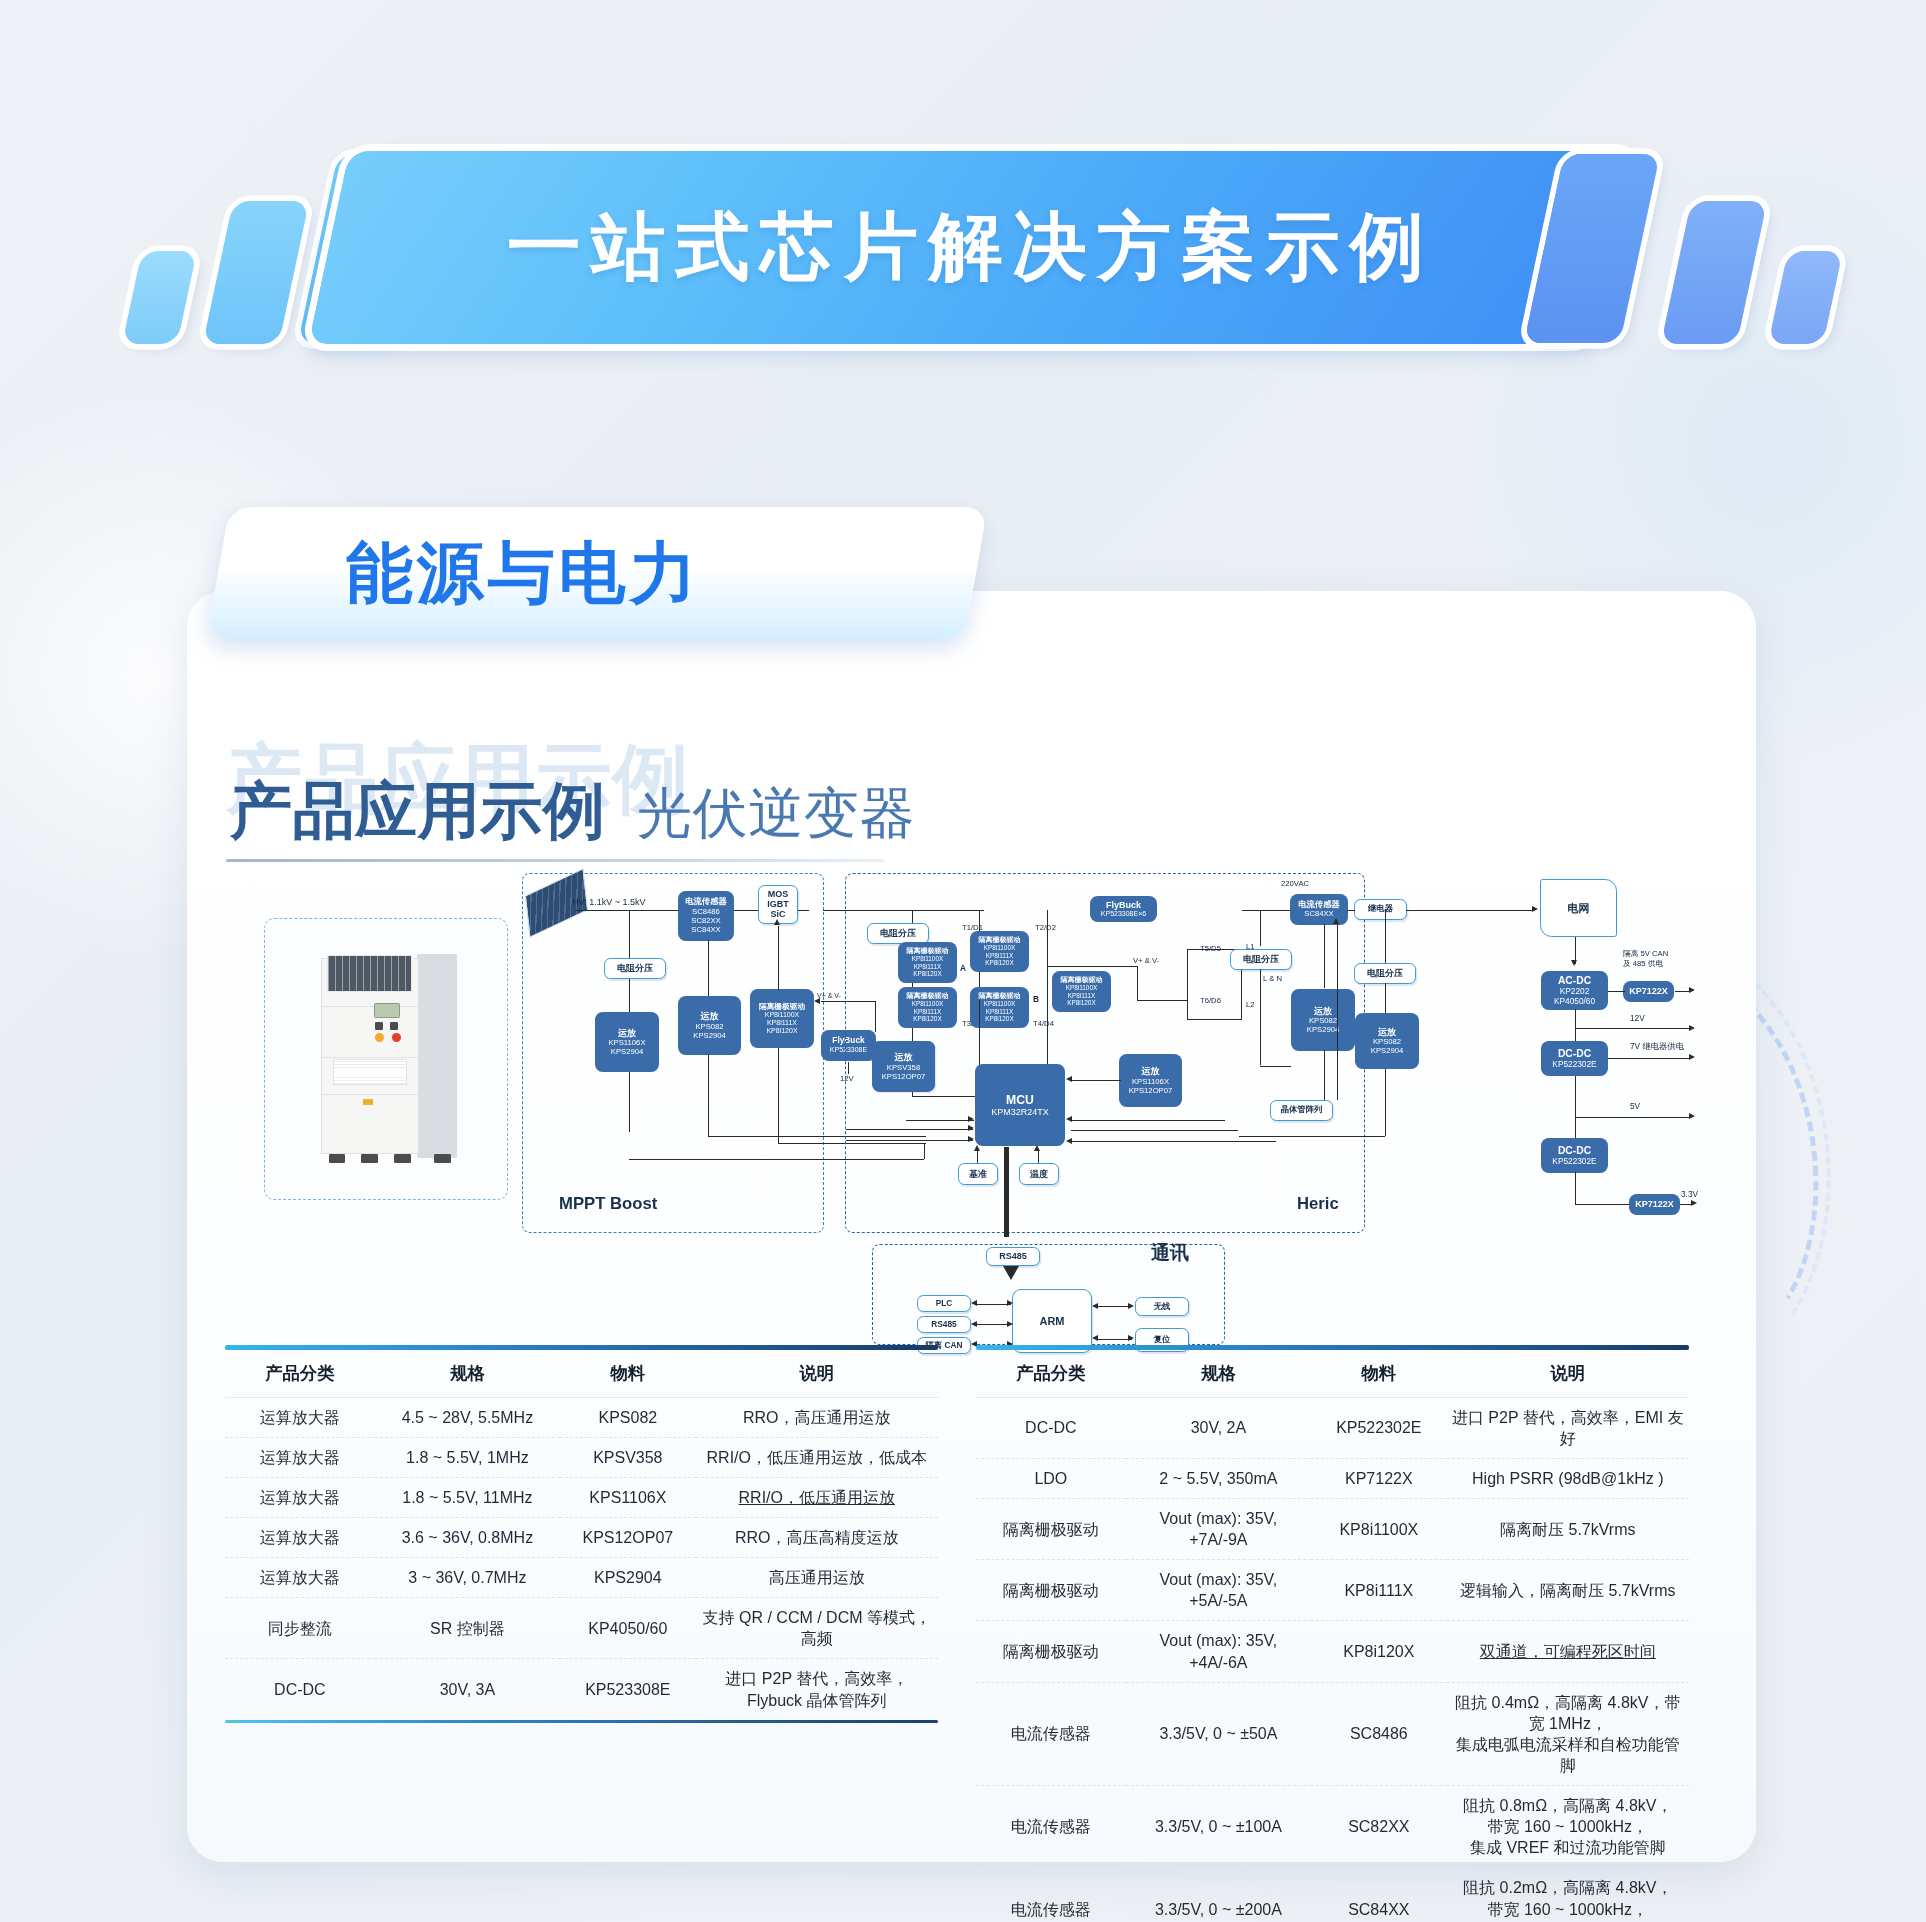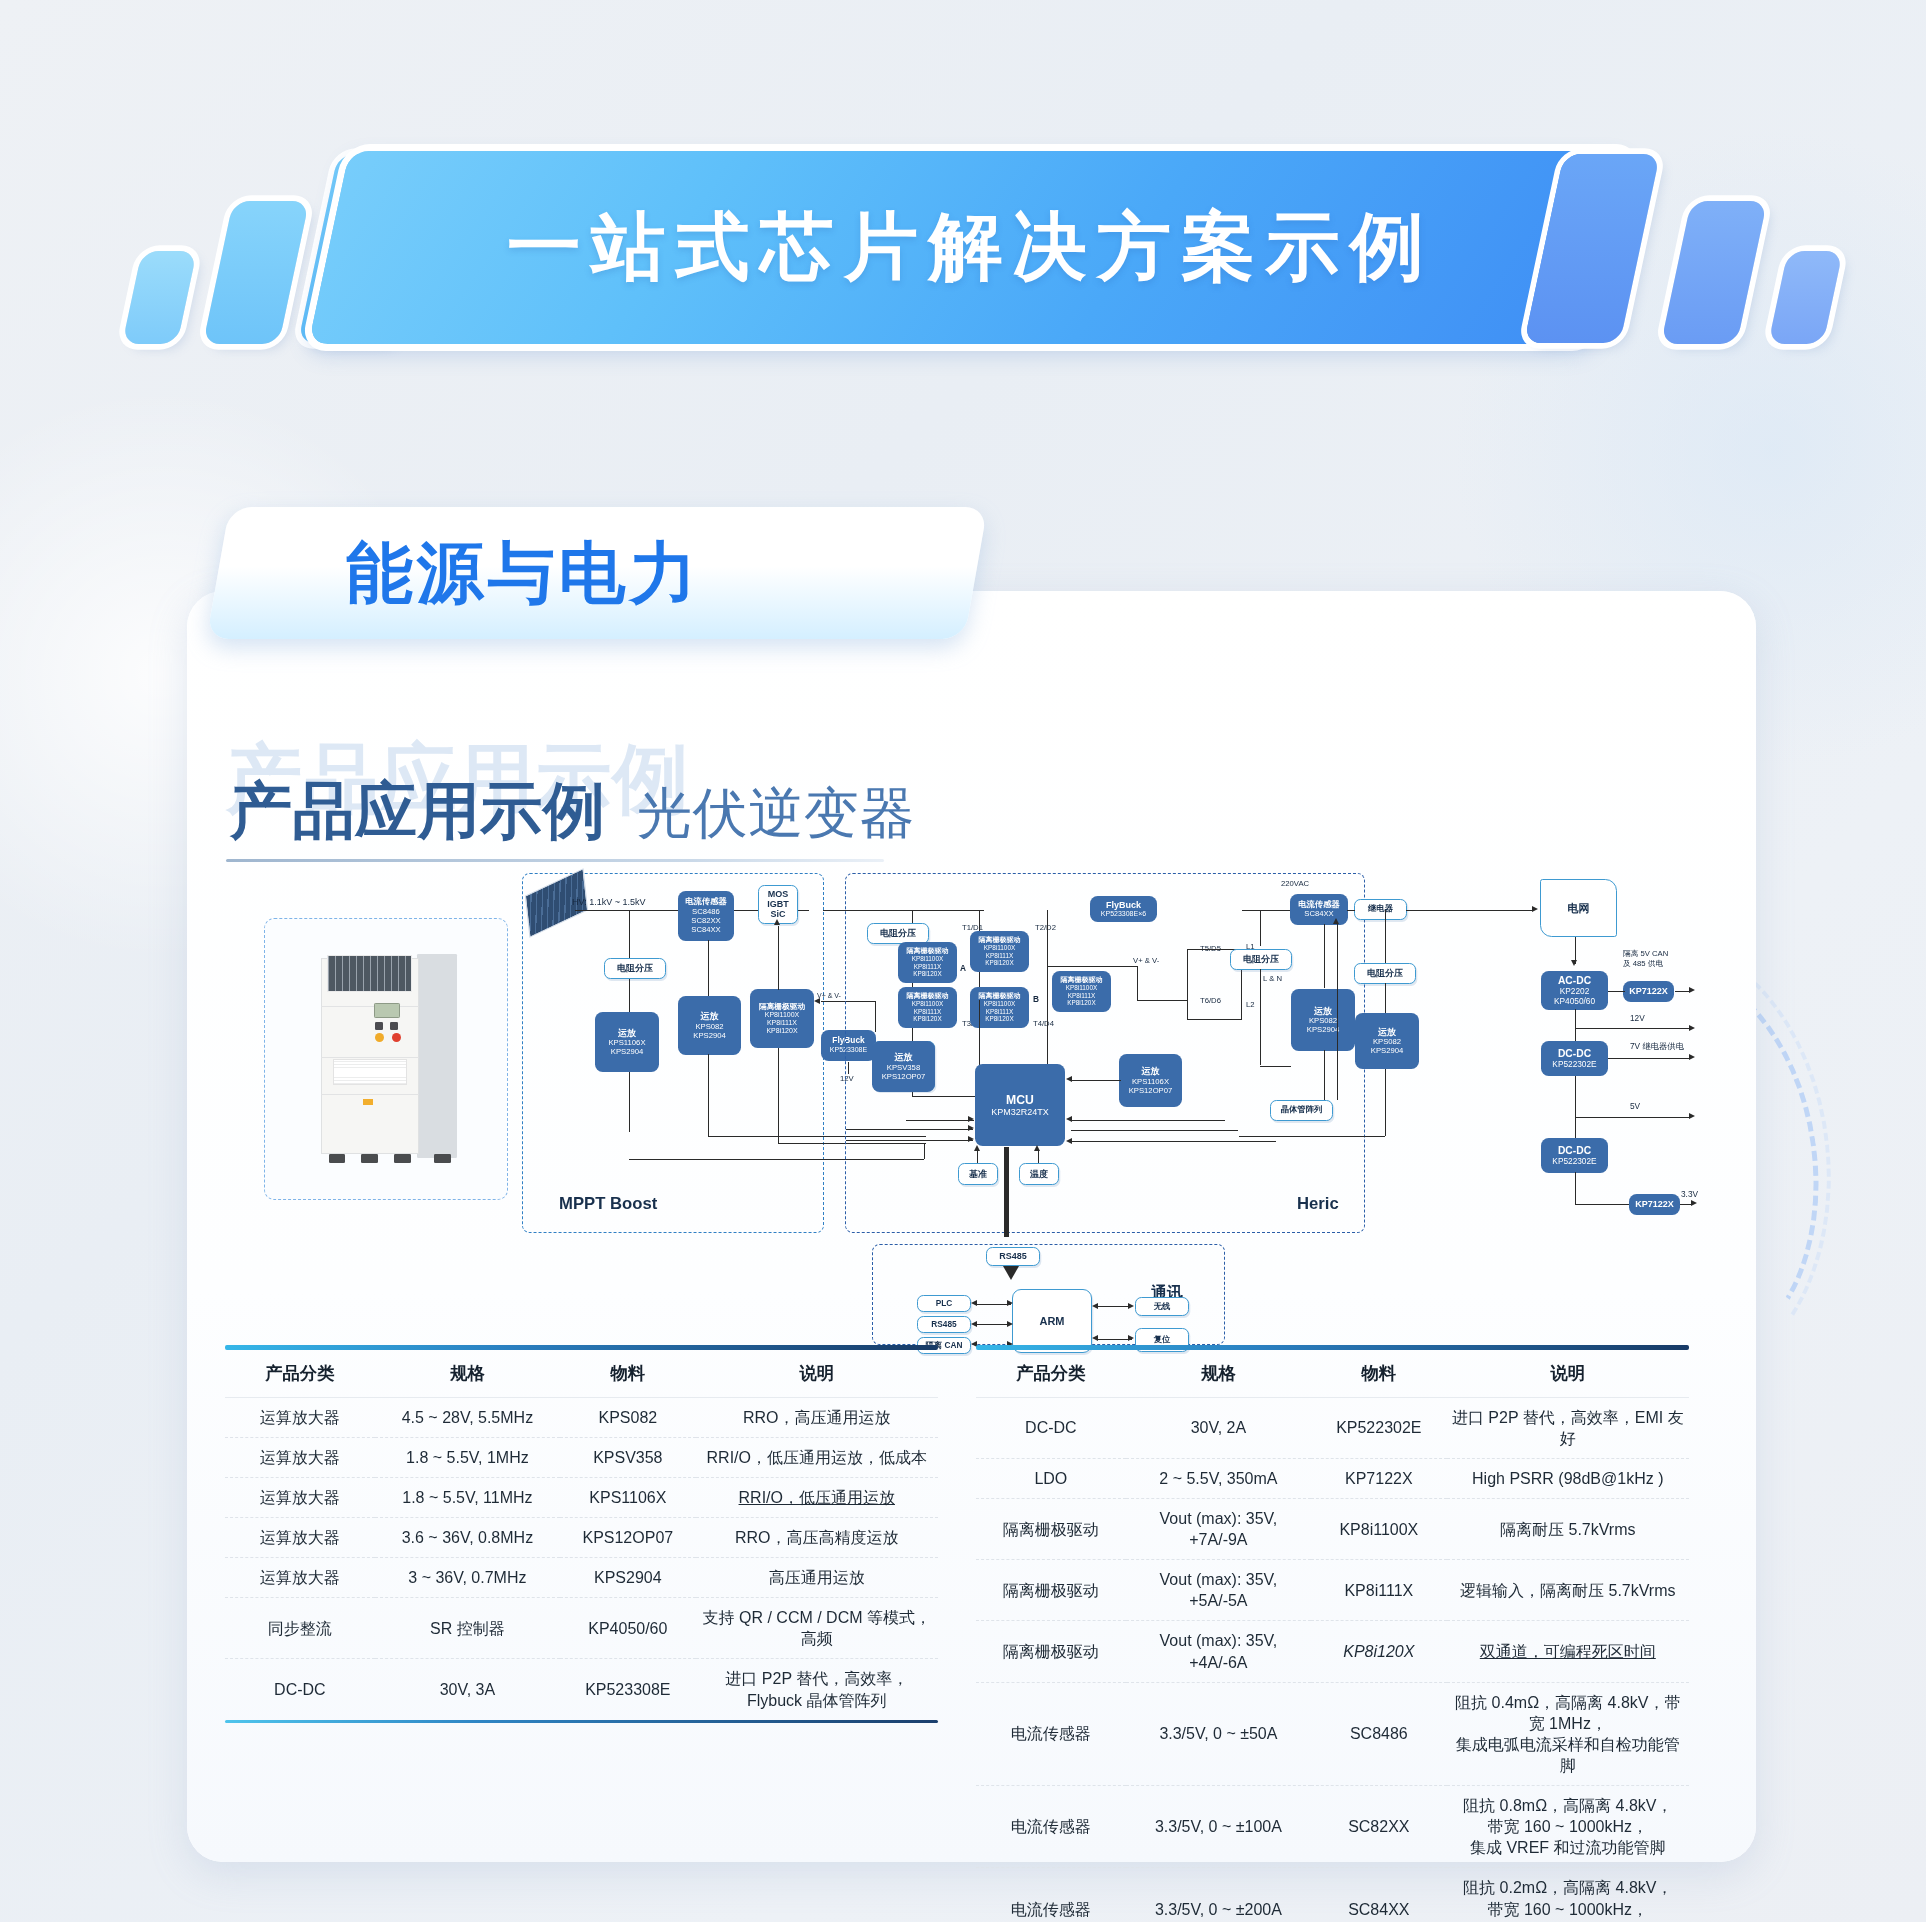--- a/index.html
+++ b/index.html
@@ -441,21 +441,21 @@
     <div>KP522302E</div>
   </div>
   <div class="ln v" style="left:1350px;top:299px;height:33px"></div>
   <div class="ln h" style="left:1350px;top:331px;width:56px"></div>
   <div class="nbox" style="left:1404px;top:321px;width:51px;height:20.5px;font-size:9px;font-weight:bold">KP7122X</div>
   <div class="ln h" style="left:1455px;top:331px;width:13px"></div>
   <div class="arrow ar-r" style="left:1466px;top:327px"></div>
   <div class="lbl" style="left:1456px;top:316px;font-size:8.3px">3.3V</div>
 
   <div class="dash-box navy" style="left:647px;top:371px;width:353px;height:101px"></div>
-  <div class="zone-label" style="left:926px;top:410px;font-size:16px">通讯</div>
+  <div class="zone-label" style="left:926px;top:367px;font-size:19px">通讯</div>
 
   <div class="wbox" style="left:761px;top:374px;width:54px;height:19px;font-size:9px;font-weight:bold">RS485</div>
   <div class="arrow ar-d-fat" style="left:778px;top:393px"></div>
 
   <div class="wbox" style="left:787px;top:416px;width:80px;height:64px;font-size:11px;font-weight:bold;border-radius:9px">ARM</div>
 
   <div class="wbox" style="left:692px;top:422px;width:54px;height:16.7px;font-size:8.3px;font-weight:bold">PLC</div>
   <div class="wbox" style="left:692px;top:443px;width:54px;height:16.7px;font-size:8.3px;font-weight:bold">RS485</div>
   <div class="wbox" style="left:692px;top:464px;width:54px;height:16.7px;font-size:8.3px;font-weight:bold">隔离 CAN</div>
 
@@ -574,21 +574,21 @@
           <td class="c1" style="white-space: pre-line;">隔离栅极驱动</td>
           <td class="c2" style="white-space: pre-line;">Vout (max): 35V,
 +5A/-5A</td>
           <td class="c3" style="white-space: pre-line;">KP8i111X</td>
           <td class="c4" style="white-space: pre-line;">逻辑输入，隔离耐压 5.7kVrms</td>
         </tr>
         <tr>
           <td class="c1" style="white-space: pre-line;">隔离栅极驱动</td>
           <td class="c2" style="white-space: pre-line;">Vout (max): 35V,
 +4A/-6A</td>
-          <td class="c3" style="white-space: pre-line; font-style: italic;">KP8i120X</td>
+          <td class="c3" style="white-space: pre-line;">KP8i120X</td>
           <td class="c4" style="white-space: pre-line; text-decoration: underline;">双通道，可编程死区时间</td>
         </tr>
         <tr>
           <td class="c1" style="white-space: pre-line;">电流传感器</td>
           <td class="c2" style="white-space: pre-line;">3.3/5V, 0 ~ ±50A</td>
           <td class="c3" style="white-space: pre-line;">SC8486</td>
           <td class="c4" style="white-space: pre-line;">阻抗 0.4mΩ，高隔离 4.8kV，带宽 1MHz，
 集成电弧电流采样和自检功能管脚</td>
         </tr>
         <tr>

